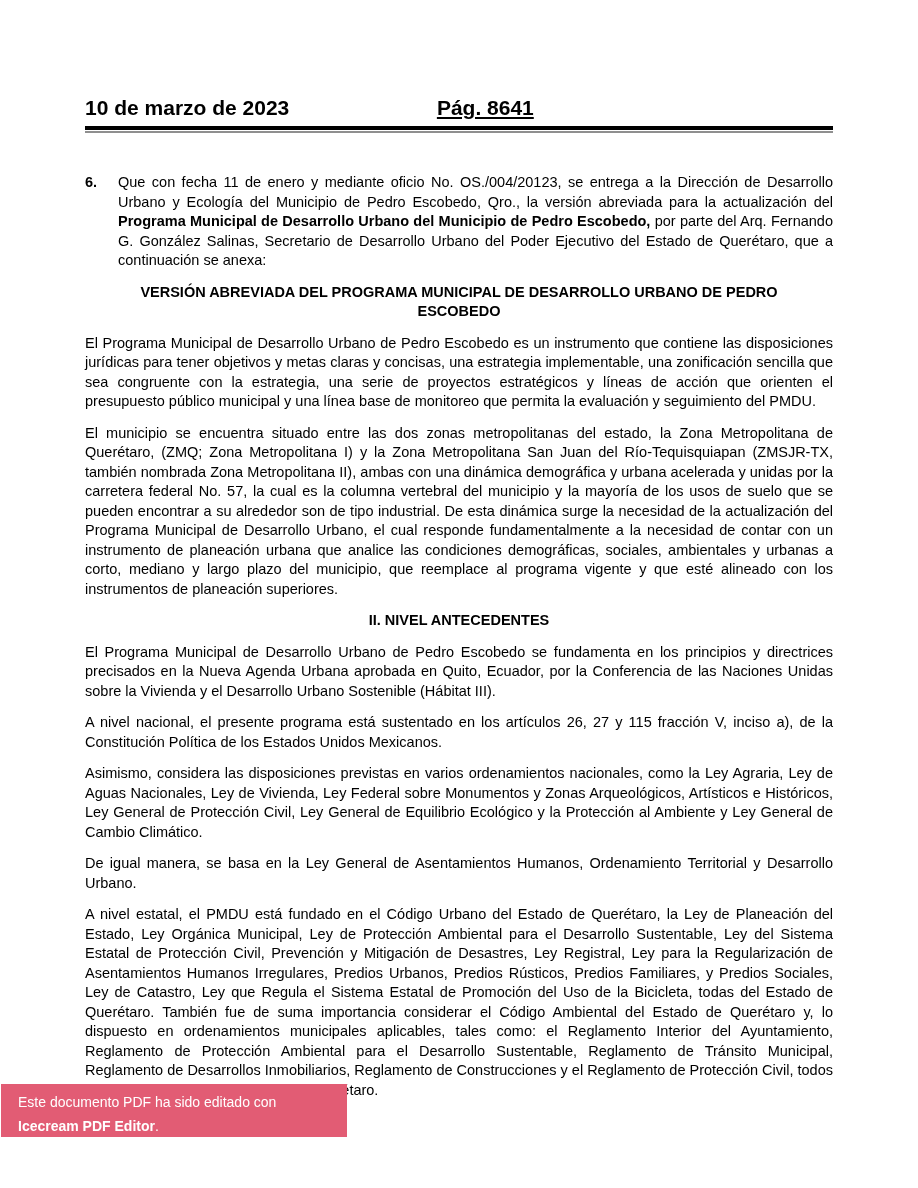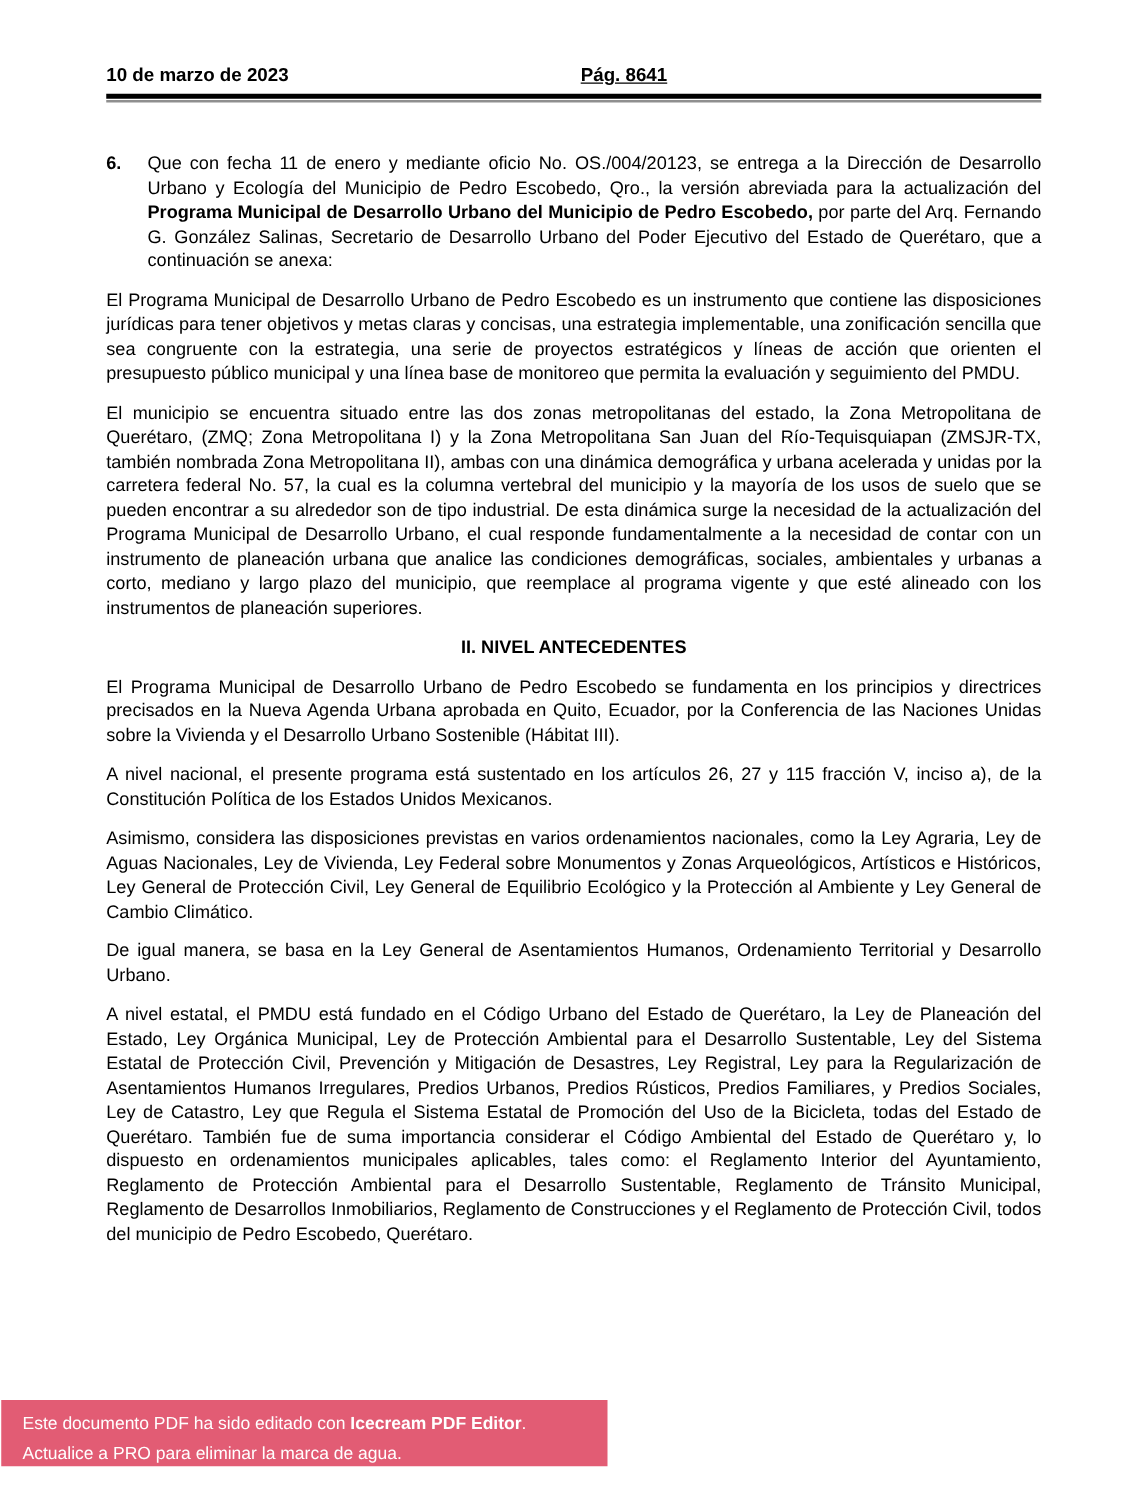--- a/index.html
+++ b/index.html
@@ -9,22 +9,23 @@
     height: 1188px;
     background: #ffffff;
     color: #000000;
     font-family: "Liberation Sans", sans-serif;
     overflow: hidden;
   }
   .pageheader {
     display: flex;
     align-items: baseline;
     padding: 52px 85px 0 85px;
-    font-size: 15px;
+    font-size: 21px;
     font-weight: bold;
+    margin-top: 44px;
   }
   .h-date  { width: 30%; text-align: left; }
   .h-title { flex: 1; text-align: center; letter-spacing: 0.2px; }
   .h-page  { width: 30%; text-align: right; text-decoration: underline; }
   .rule-wrap { margin: 6px 85px 0 85px; }
   .rule-thick { height: 4px; background: #000000; }
   .rule-thin  { height: 2px; background: #8f8f8f; margin-top: 1px; }
 
   .content {
     margin: 40px 85px 0 85px;
@@ -44,28 +45,27 @@
     text-align: center;
     margin: 12px 0;
   }
   h2.main-heading { max-width: 720px; margin-left: auto; margin-right: auto; }
   p.para { margin: 12px 0; }
 
   .watermark {
     position: absolute;
     left: 1px;
     top: 1084px;
-    width: 485px;
+    width: 346px;
     height: 53px;
     box-sizing: border-box;
     padding: 6px 24px 0 17px;
     font-size: 14px;
     line-height: 24px;
     text-align: left;
-    margin-top: 36px;
   }
 </style>
 </head>
 <body>
 
 <div class="page">
 
   <header class="pageheader">
     <span class="h-date">10 de marzo de 2023</span>
     <span class="h-page">Pág. 8641</span>
@@ -76,20 +76,21 @@
     <div class="rule-thin"></div>
   </div>
 
   <main class="content">
 
     <div class="numbered-item">
       <span class="num">6.</span>
       <p class="item-text"><span>Que con fecha 11 de enero y mediante oficio No. OS./004/20123, se entrega a la Dirección de Desarrollo Urbano y Ecología del Municipio de Pedro Escobedo, Qro., la versión abreviada para la actualización del </span><span class="bold">Programa Municipal de Desarrollo Urbano del Municipio de Pedro Escobedo,</span><span> por parte del Arq. Fernando G. González Salinas, Secretario de Desarrollo Urbano del Poder Ejecutivo del Estado de Querétaro, que a continuación se anexa:</span></p>
     </div>
 
+    <h2 class="main-heading">VERSIÓN ABREVIADA DEL PROGRAMA MUNICIPAL DE DESARROLLO URBANO DE PEDRO ESCOBEDO</h2>
 
 
     <p class="para">El Programa Municipal de Desarrollo Urbano de Pedro Escobedo es un instrumento que contiene las disposiciones jurídicas para tener objetivos y metas claras y concisas, una estrategia implementable, una zonificación sencilla que sea congruente con la estrategia, una serie de proyectos estratégicos y líneas de acción que orienten el presupuesto público municipal y una línea base de monitoreo que permita la evaluación y seguimiento del PMDU.</p>
     <p class="para">El municipio se encuentra situado entre las dos zonas metropolitanas del estado, la Zona Metropolitana de Querétaro, (ZMQ; Zona Metropolitana I) y la Zona Metropolitana San Juan del Río-Tequisquiapan (ZMSJR-TX, también nombrada Zona Metropolitana II), ambas con una dinámica demográfica y urbana acelerada y unidas por la carretera federal No. 57, la cual es la columna vertebral del municipio y la mayoría de los usos de suelo que se pueden encontrar a su alrededor son de tipo industrial. De esta dinámica surge la necesidad de la actualización del Programa Municipal de Desarrollo Urbano, el cual responde fundamentalmente a la necesidad de contar con un instrumento de planeación urbana que analice las condiciones demográficas, sociales, ambientales y urbanas a corto, mediano y largo plazo del municipio, que reemplace al programa vigente y que esté alineado con los instrumentos de planeación superiores.</p>
 
     <h2>II. NIVEL ANTECEDENTES</h2>
 
     <p class="para">El Programa Municipal de Desarrollo Urbano de Pedro Escobedo se fundamenta en los principios y directrices precisados en la Nueva Agenda Urbana aprobada en Quito, Ecuador, por la Conferencia de las Naciones Unidas sobre la Vivienda y el Desarrollo Urbano Sostenible (Hábitat III).</p>
     <p class="para">A nivel nacional, el presente programa está sustentado en los artículos 26, 27 y 115 fracción V, inciso a), de la Constitución Política de los Estados Unidos Mexicanos.</p>
     <p class="para">Asimismo, considera las disposiciones previstas en varios ordenamientos nacionales, como la Ley Agraria, Ley de Aguas Nacionales, Ley de Vivienda, Ley Federal sobre Monumentos y Zonas Arqueológicos, Artísticos e Históricos, Ley General de Protección Civil, Ley General de Equilibrio Ecológico y la Protección al Ambiente y Ley General de Cambio Climático.</p>

